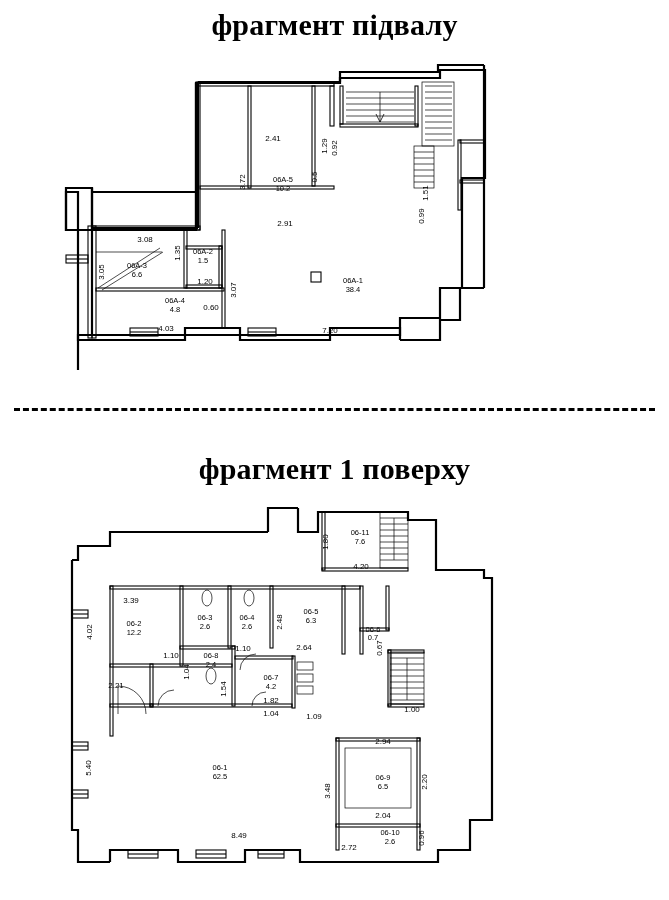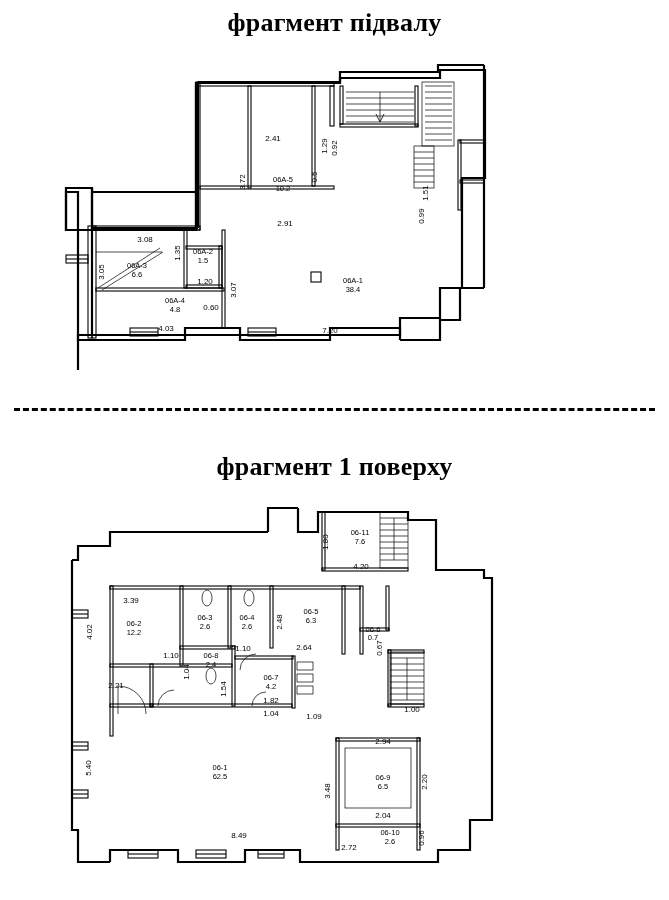--- a/index.html
+++ b/index.html
@@ -18,21 +18,21 @@
   .page {
     position: relative;
     width: 669px;
     height: 900px;
   }
   .plan-title {
     position: absolute;
     width: 100%;
     text-align: center;
     font-family: "Liberation Serif", serif;
-    font-size: 26px;
+    font-size: 30px;
     font-weight: 700;
     letter-spacing: 0.2px;
     color: #000;
   }
   #title-basement { top: 8px; }
   #title-floor1 { top: 452px; }
 
   .divider {
     position: absolute;
     left: 14px;

